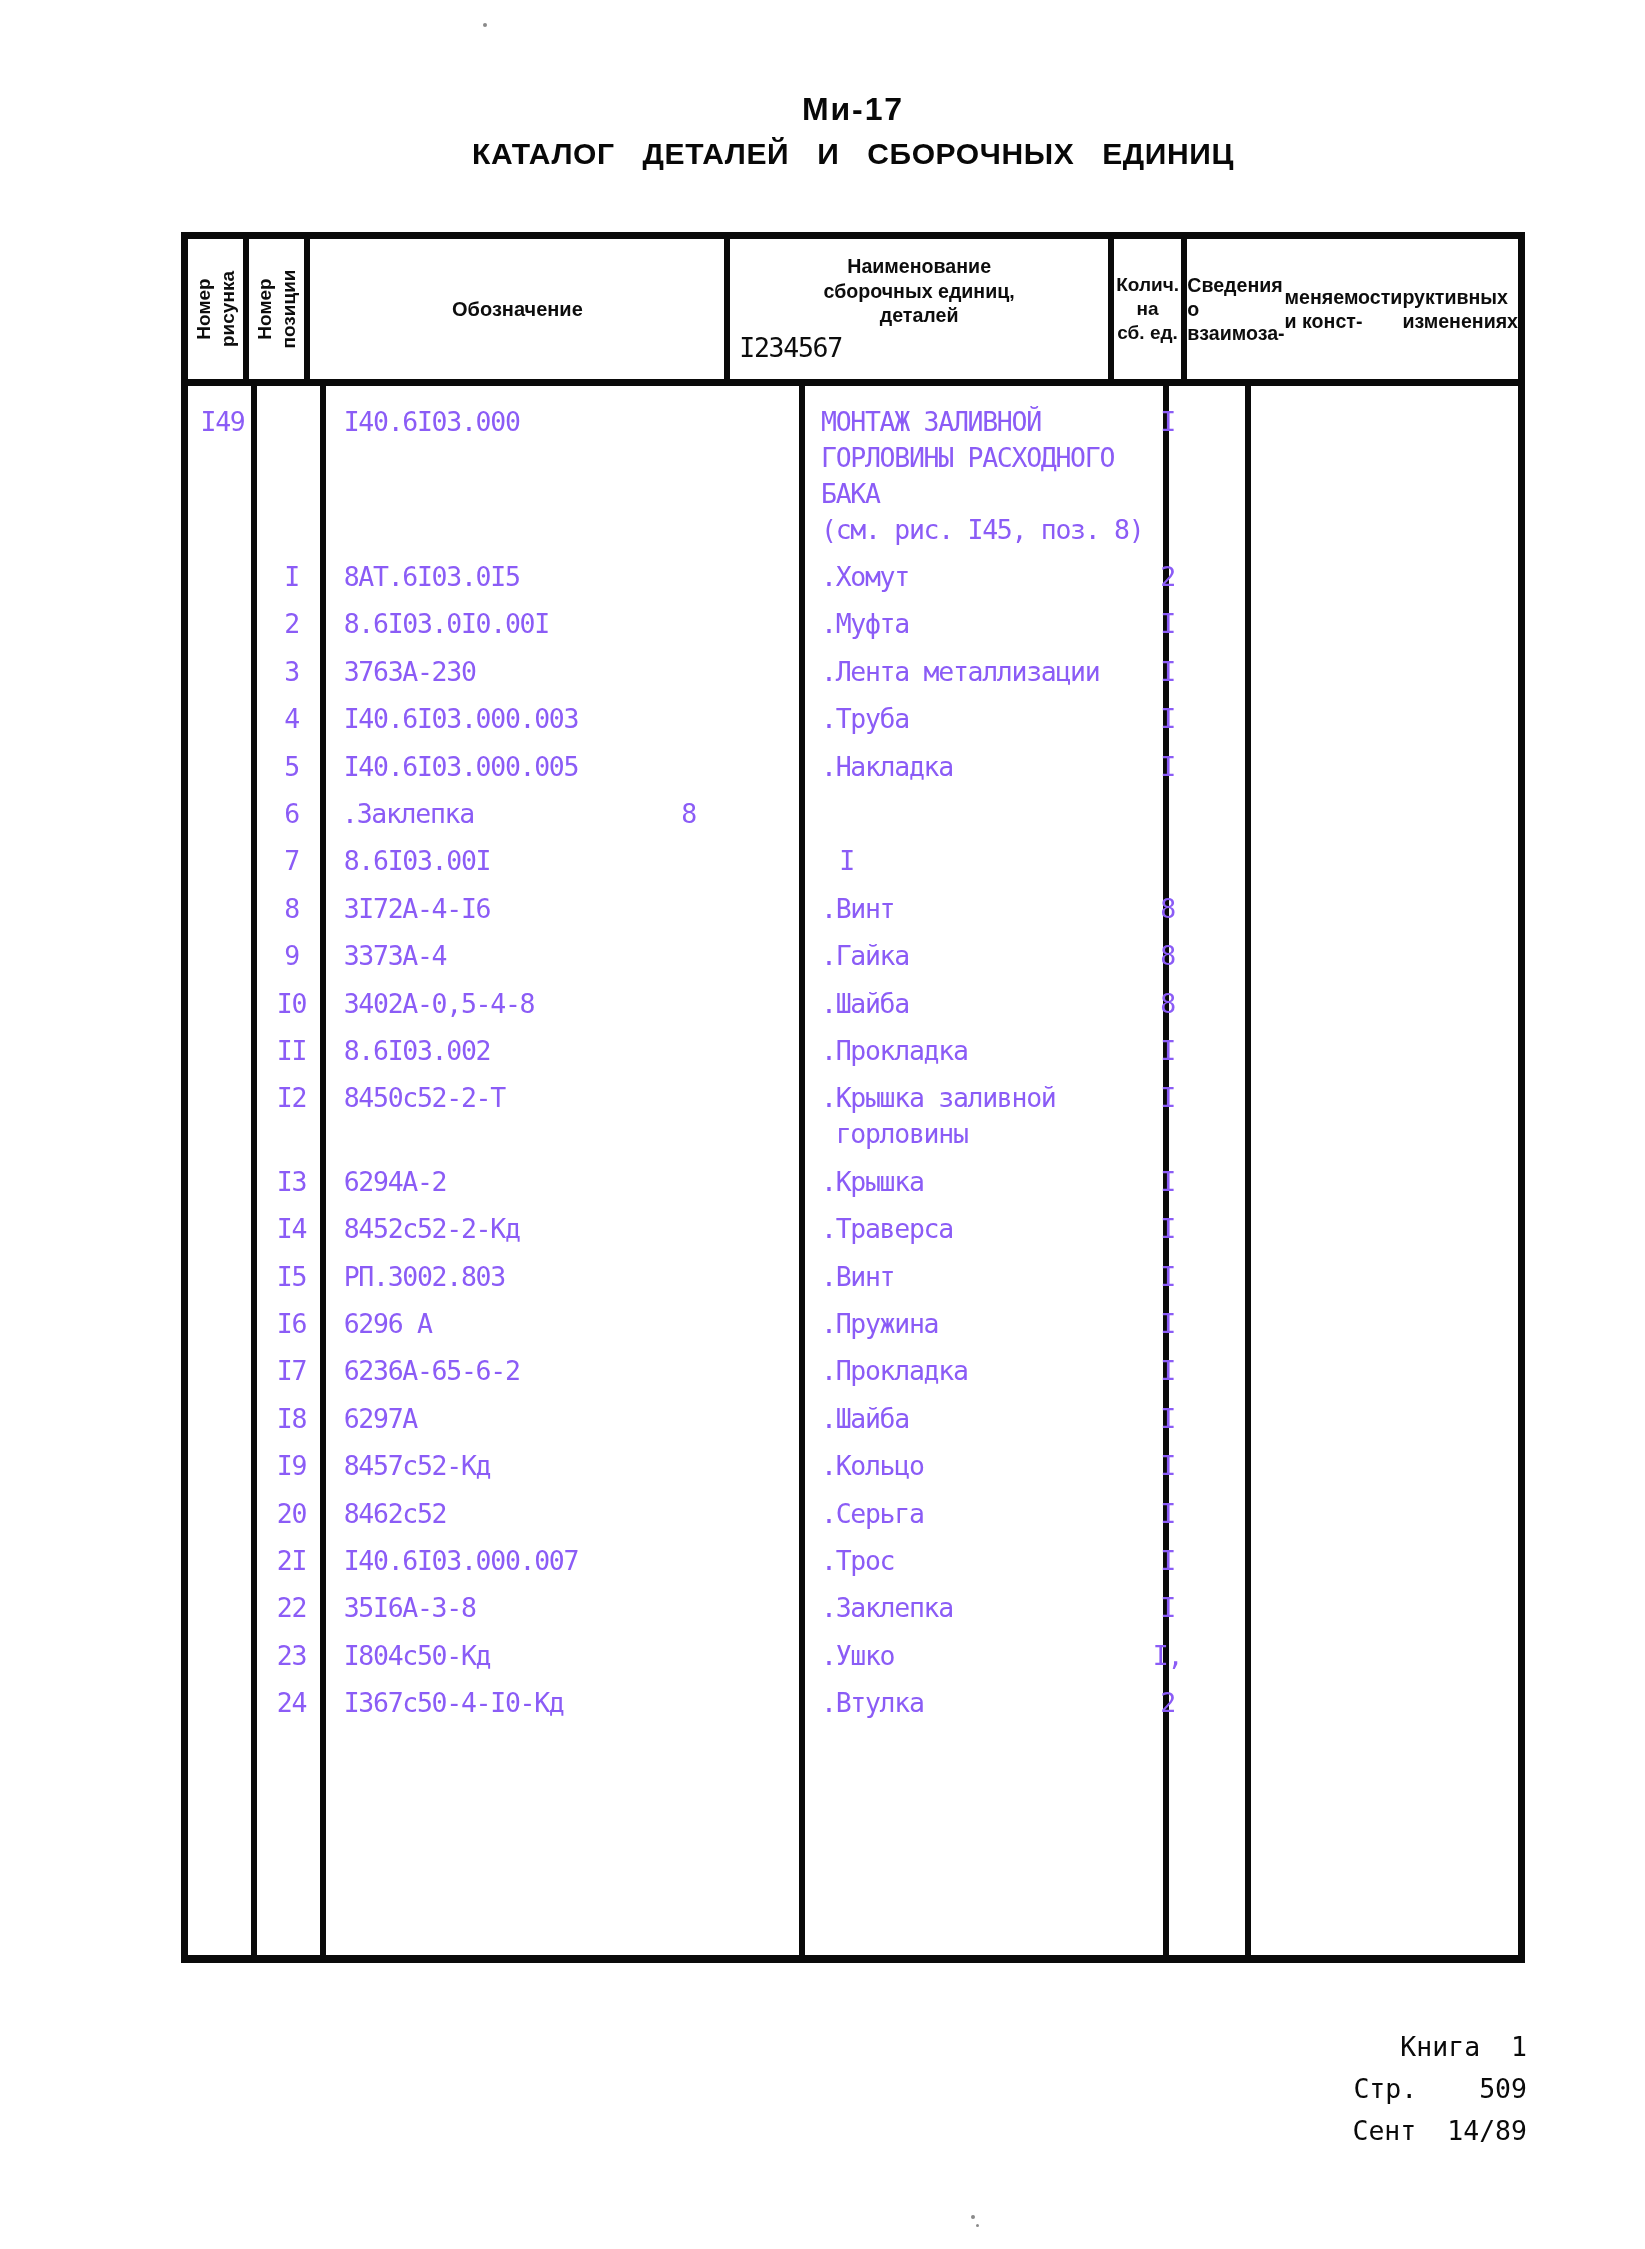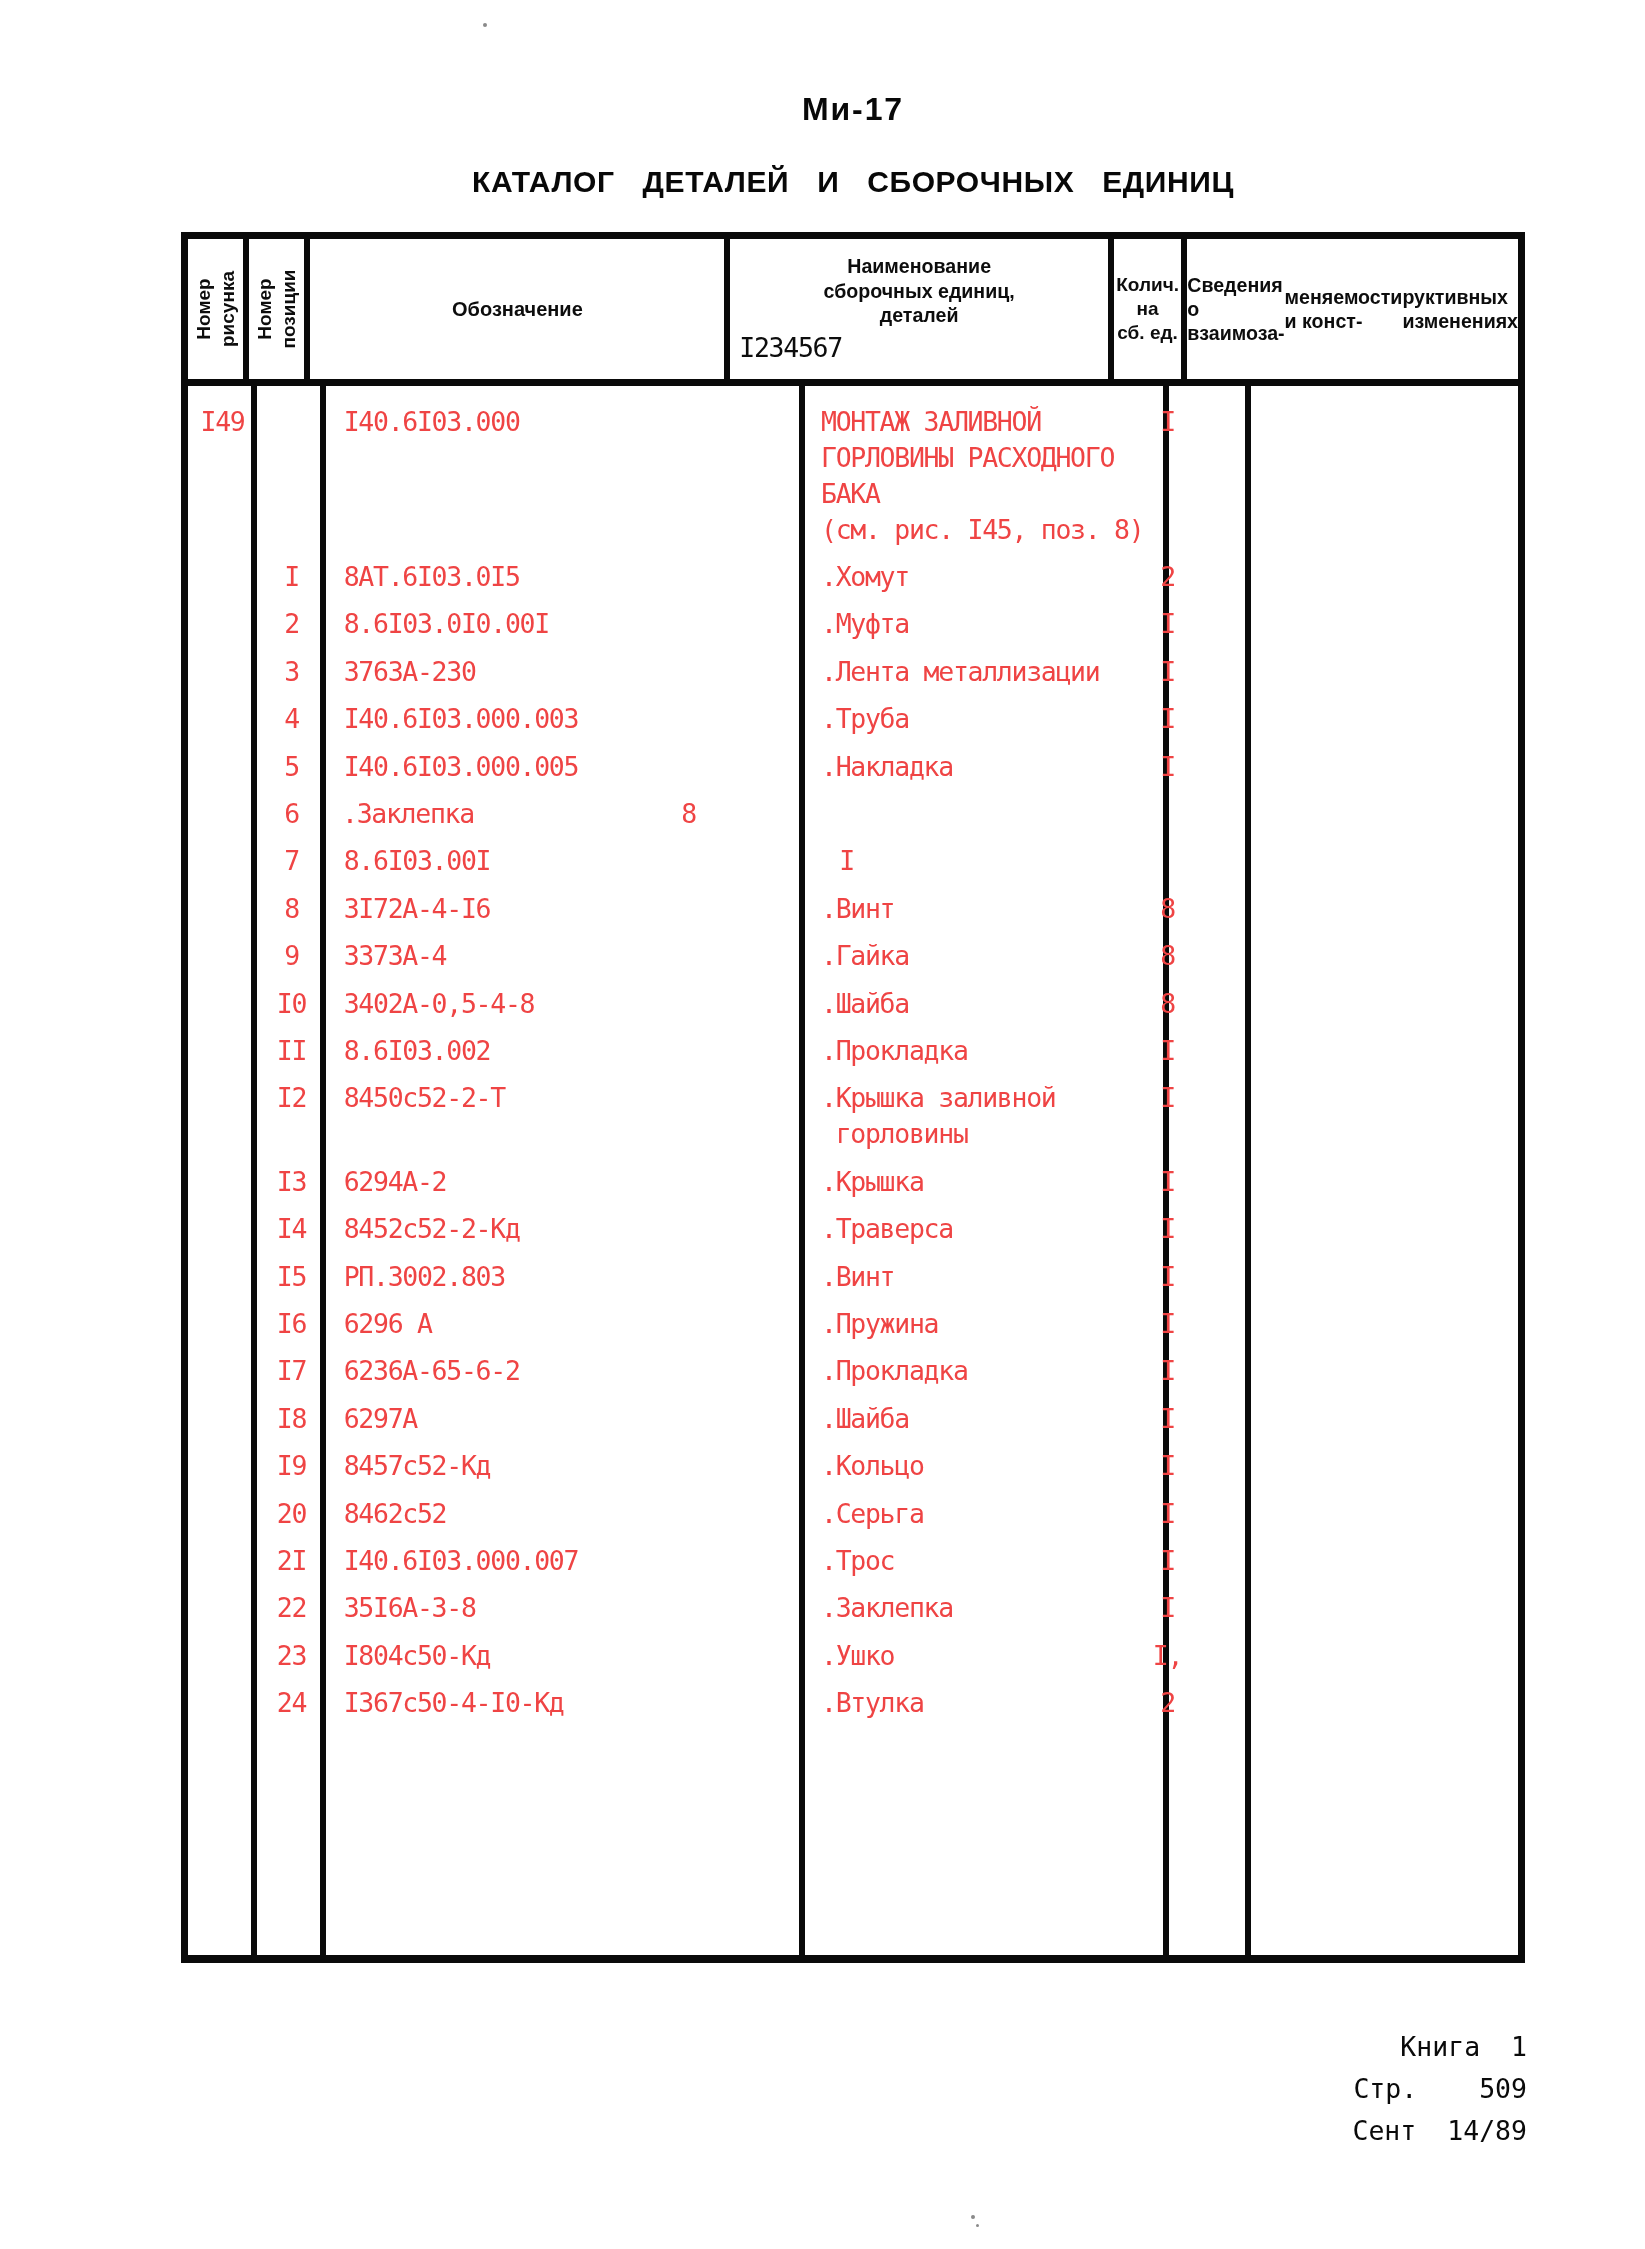--- a/index.html
+++ b/index.html
@@ -9,21 +9,21 @@
     font-family:"DejaVu Sans Mono",monospace;
     overflow:hidden;
   }
   
   .titles{
     position:absolute;left:181px;top:90px;width:1344px;
     text-align:center;color:#080808;
     font-family:"Liberation Sans","DejaVu Sans",sans-serif;font-weight:bold;
   }
   .title1{font-size:32px;letter-spacing:1.9px;line-height:38px;}
-  .title2{font-size:30px;letter-spacing:0.6px;word-spacing:19px;line-height:35px;margin-top:36px;}
+  .title2{font-size:30px;letter-spacing:0.6px;word-spacing:19px;line-height:35px;margin-top:8px;}
   
   .tbl{
     position:absolute;left:181px;top:232px;width:1344px;height:1731px;
     box-sizing:border-box;
     border:7px solid #0a0a0a;border-bottom-width:8.8px;
     background:#fff;
   }
   
   .thead{
     display:flex;height:147px;box-sizing:border-box;
@@ -44,21 +44,21 @@
     font-family:"DejaVu Sans Mono",monospace;font-weight:normal;
     text-align:left;padding-left:8.8px;margin-top:5px;
     font-size:26.5px;letter-spacing:-1.3px;line-height:30px;
   }
   
   .tbody{position:relative;height:1570px;overflow:hidden;}
   .vlines{position:absolute;inset:0;pointer-events:none;}
   .vline{position:absolute;top:0;bottom:0;width:6.3px;background:#0a0a0a;}
   .vl1{left:63px;}.vl2{left:132px;}.vl3{left:611px;}.vl4{left:975px;}.vl5{left:1057px;}
   .rows{position:relative;}
-  .row{display:flex;font-size:26.5px;line-height:36px;letter-spacing:-1.3px;color:#ef4444;}
+  .row{display:flex;font-size:26.5px;line-height:36px;letter-spacing:-1.3px;color:#8b5cf6;}
   .rcell{box-sizing:border-box;padding-bottom:11.4px;}
   .row:first-child .rcell{padding-top:17.7px;}
   .b-fig{width:69px;text-align:center;}
   .b-pos{width:69px;text-align:center;}
   .b-des{width:479px;padding-left:17.7px;}
   .b-name{width:321px;padding-left:16px;}
   .b-name div{white-space:pre;}
   .b-qty{width:83px;text-align:center;}
   .b-notes{flex:1;}
   

